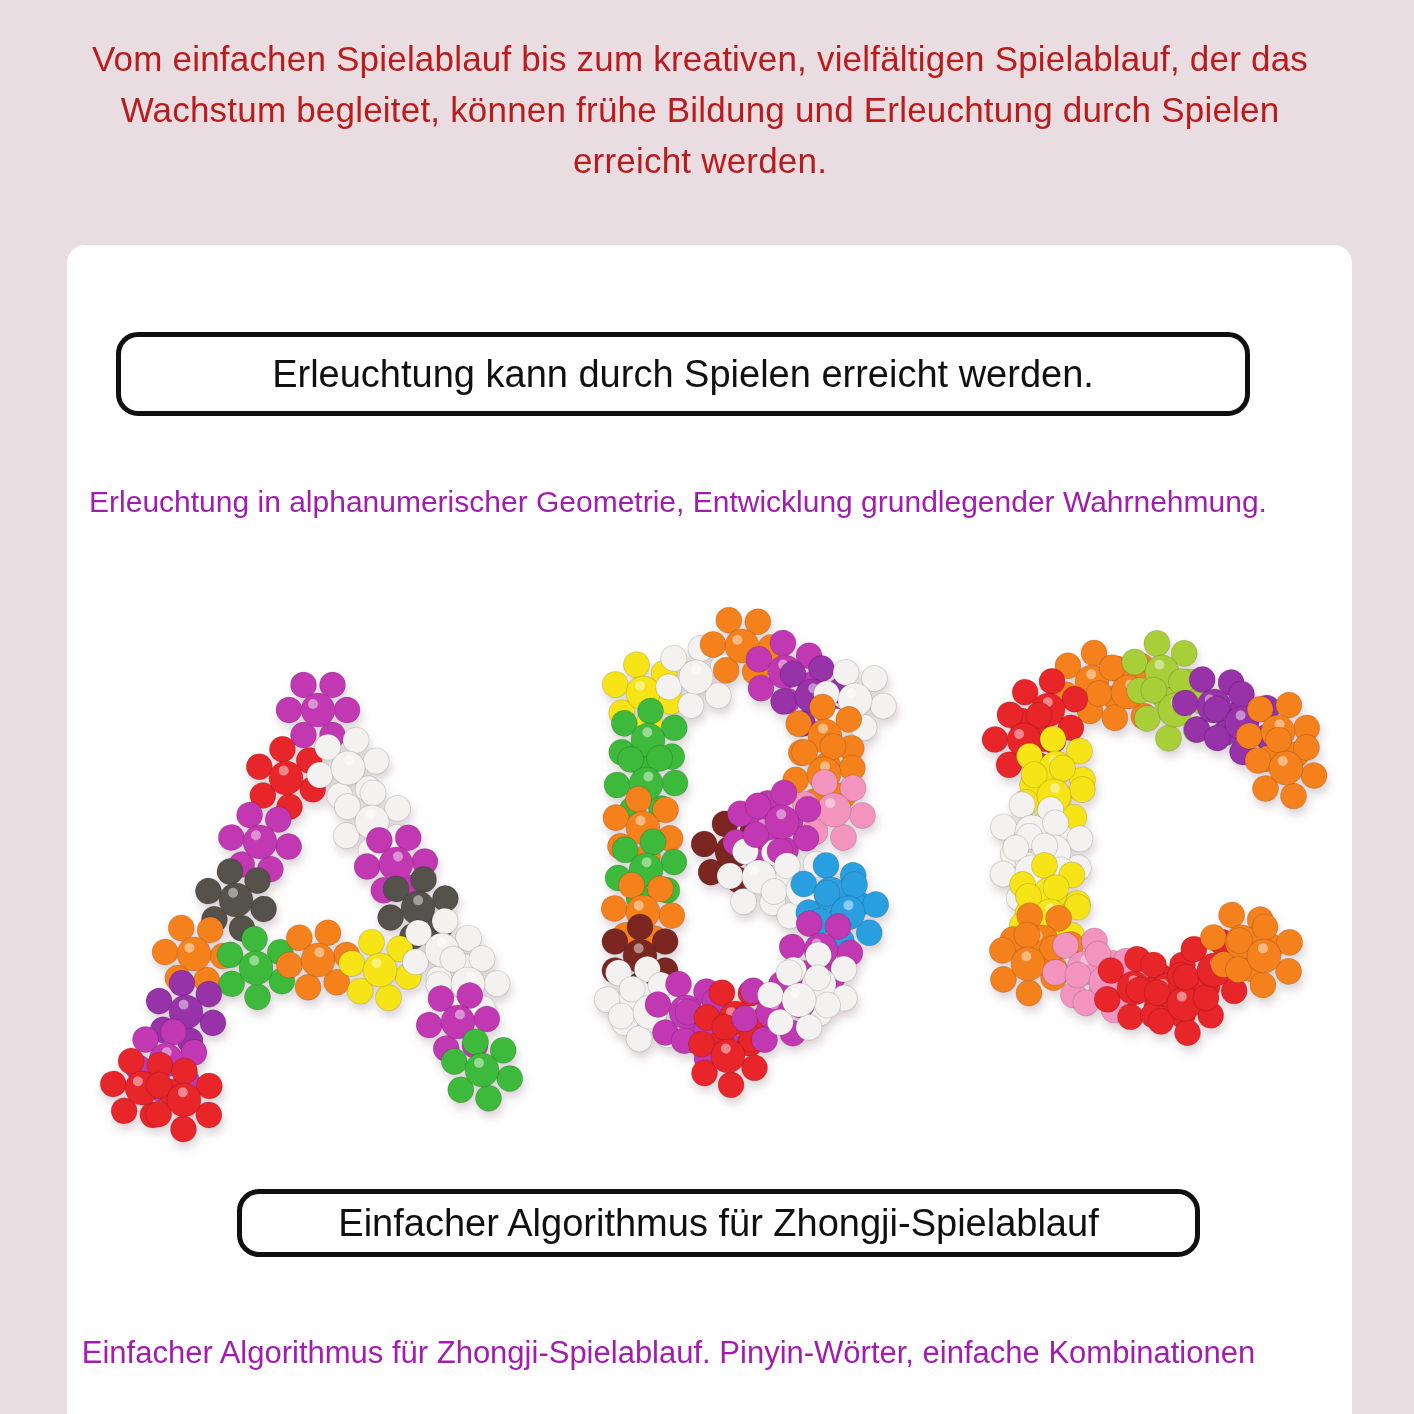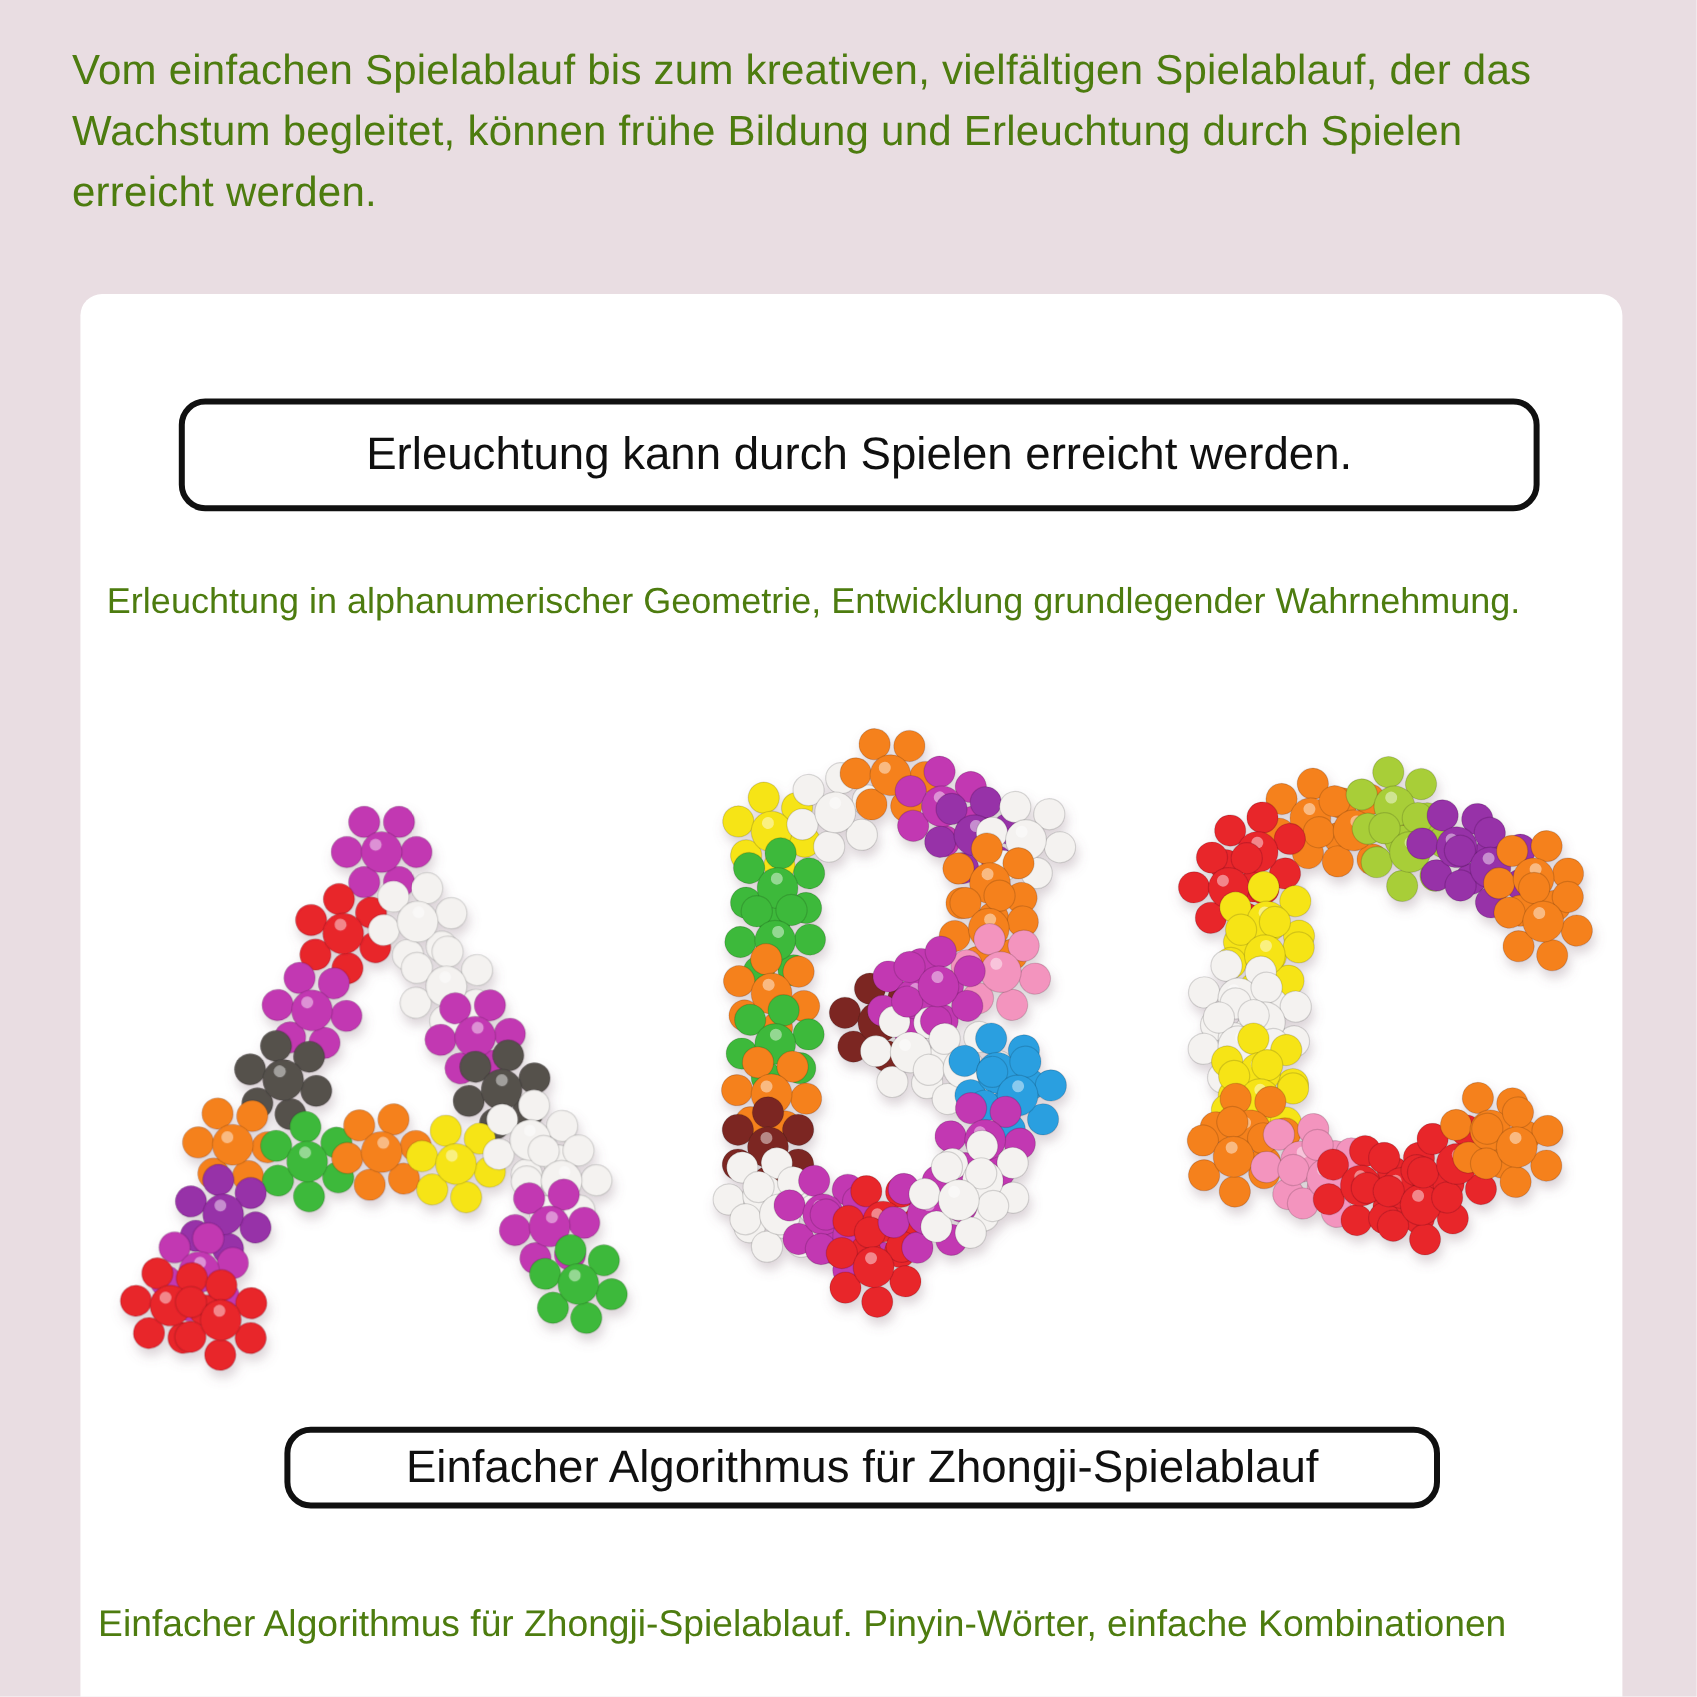--- a/index.html
+++ b/index.html
@@ -7,37 +7,38 @@
   body{width:1414px;height:1414px;overflow:hidden;}
   .page{
     position:relative;width:1414px;height:1414px;
     background:#e9dde2;
     font-family:"Liberation Sans",sans-serif;
     color:#1c1c1e;
   }
   .intro{
     position:absolute;left:60px;top:33px;width:1280px;margin:0;
     font-size:35px;line-height:51px;letter-spacing:.2px;
-    color:#4d7c0f;
+    color:#b91c1c;
+    text-align:center;
   }
   .card{
     position:absolute;left:67px;top:245px;width:1285px;height:1169px;
     background:#ffffff;border-radius:18px 18px 0 0;
   }
   .callout{
     position:absolute;box-sizing:border-box;
     border:5px solid #101010;border-radius:22px;
     display:flex;align-items:center;justify-content:center;
     background:#ffffff;
   }
-  .callout-1{left:49px;top:87px;width:1134px;height:94px;margin-left:33px;}
+  .callout-1{left:49px;top:87px;width:1134px;height:84px;}
   .callout-2{left:170px;top:944px;width:963px;height:68px;}
   .callout-text{font-size:38px;color:#101010;white-space:nowrap;}
   .caption{
-    position:absolute;margin:0;text-align:center;color:#4d7c0f;
+    position:absolute;margin:0;text-align:center;color:#a21caf;
   }
   .caption-1{left:0;top:240px;width:1222px;font-size:30px;}
   .caption-2{left:0;top:1090px;width:1203px;font-size:31px;}
   .abc{
     position:absolute;left:23px;top:315px;width:1240px;height:590px;
     overflow:visible;
   }
 </style>
 </head>
 <body>

